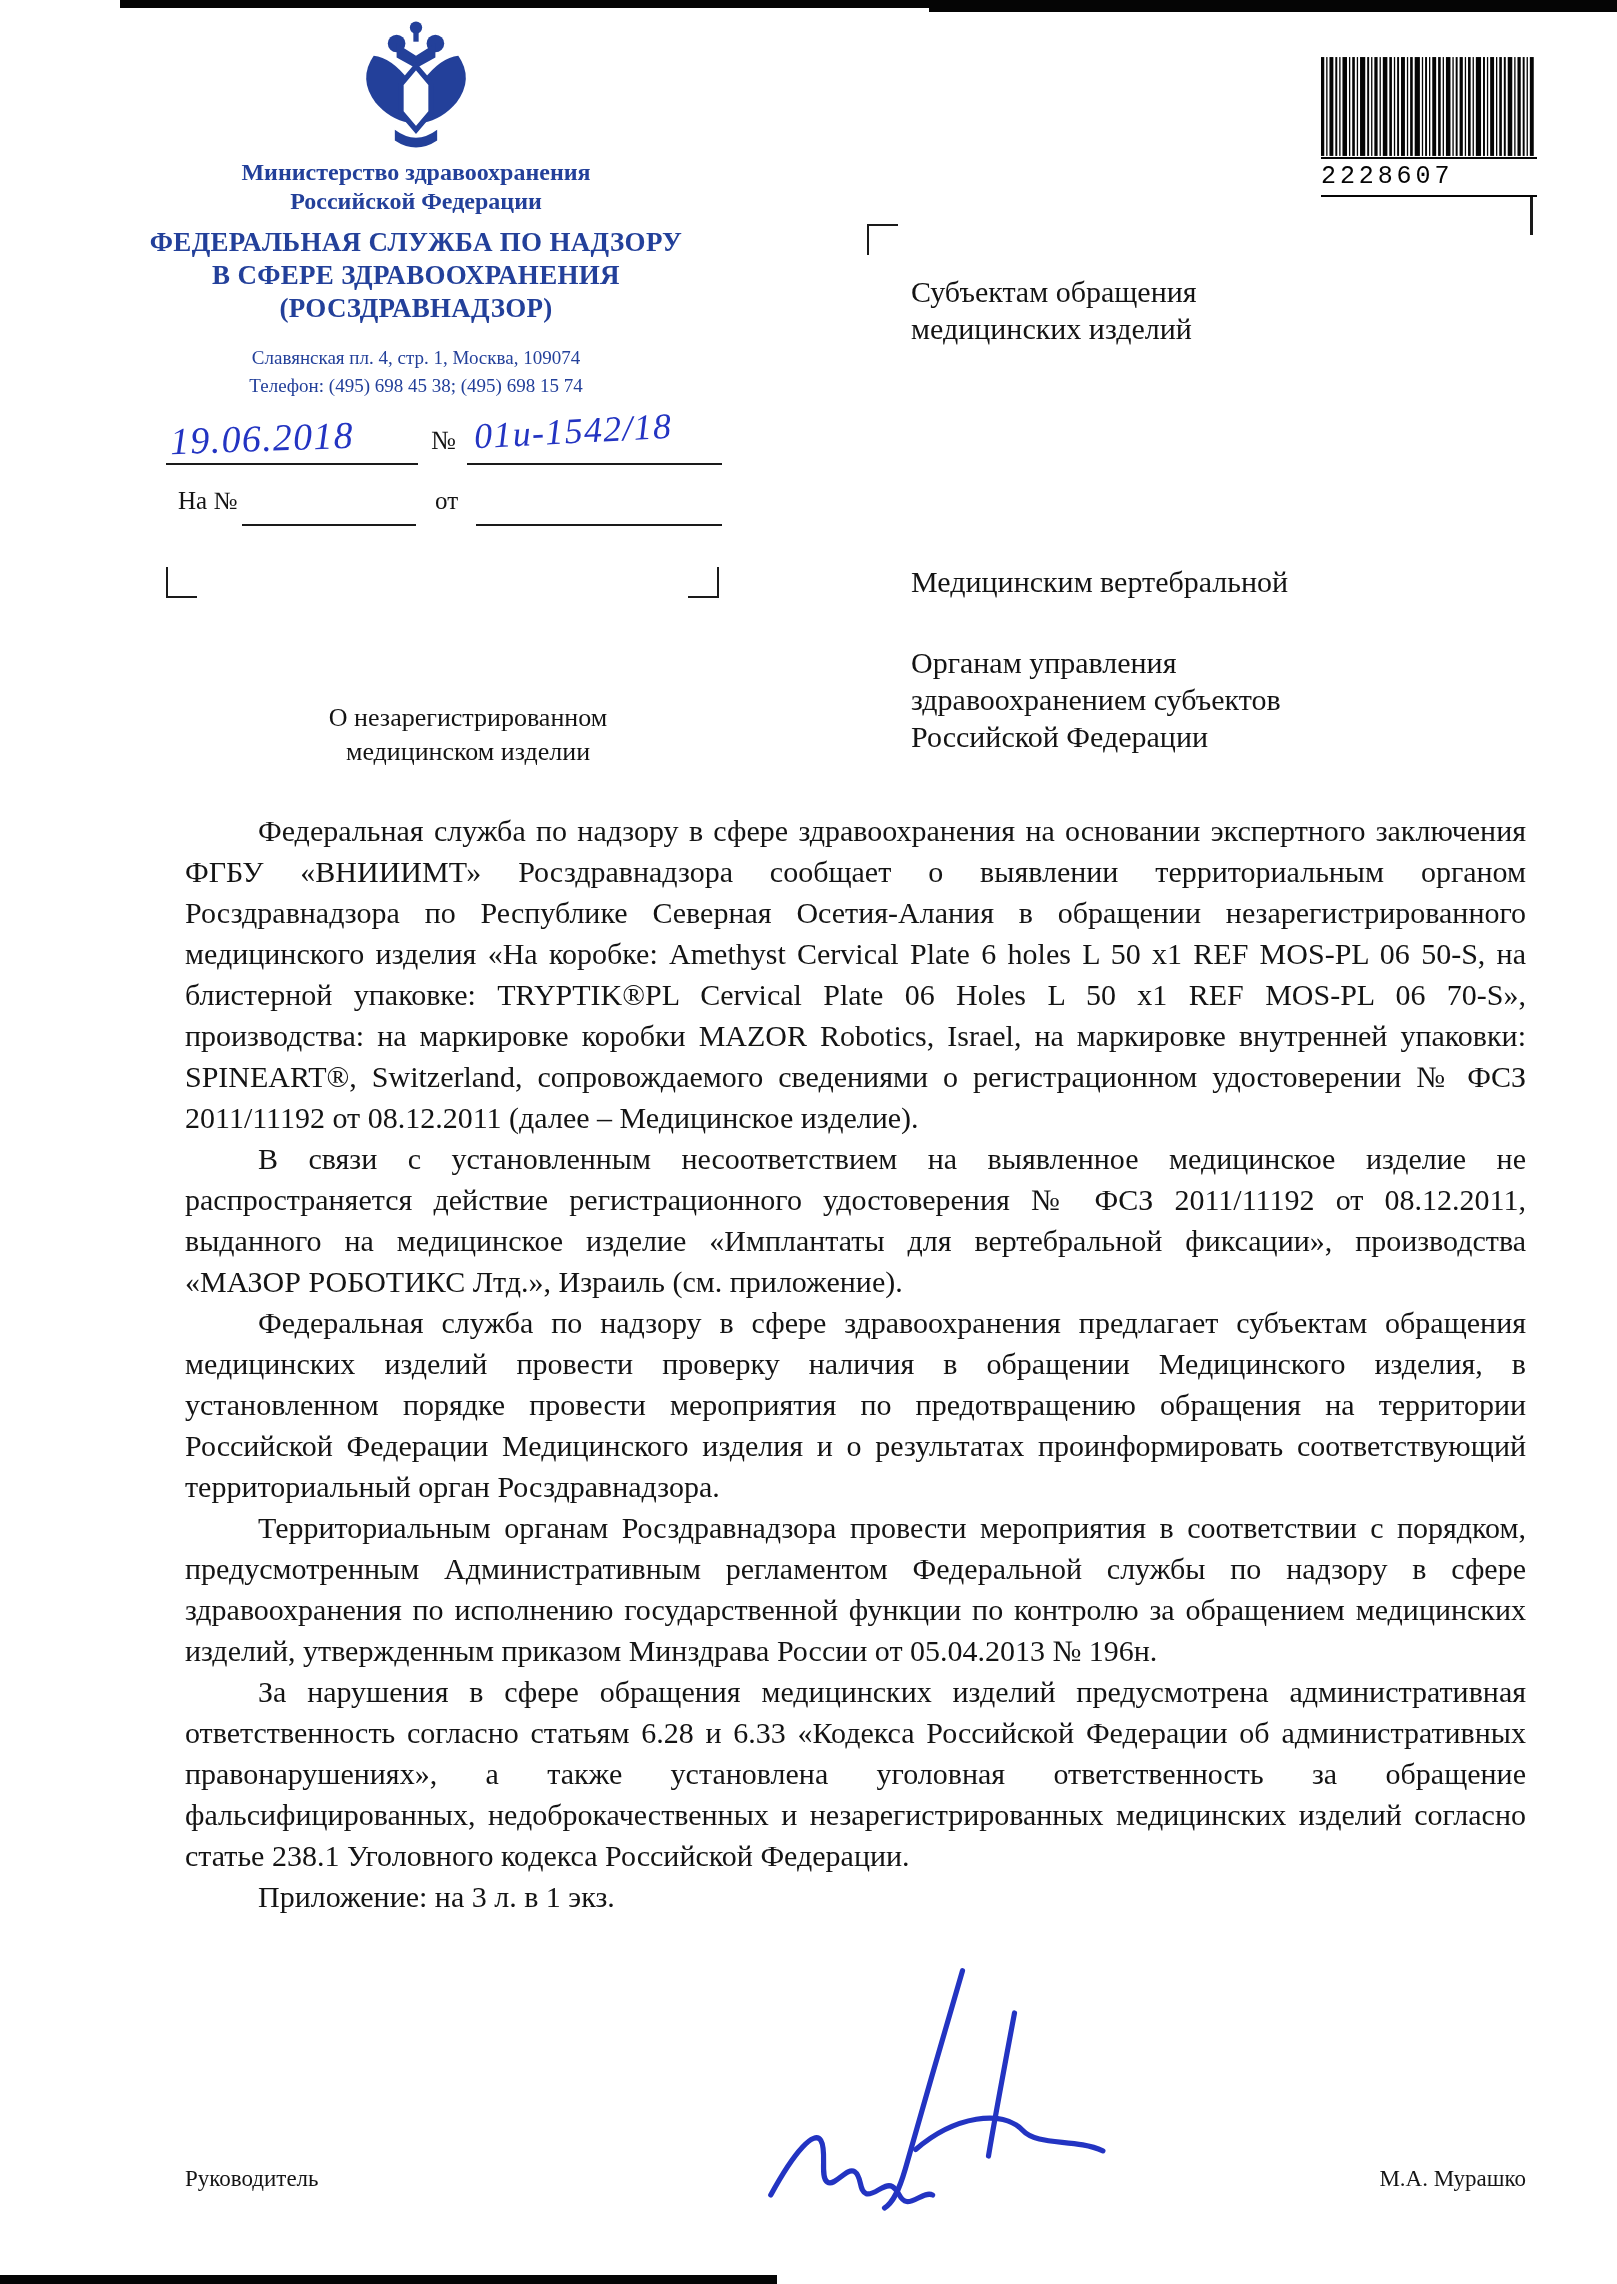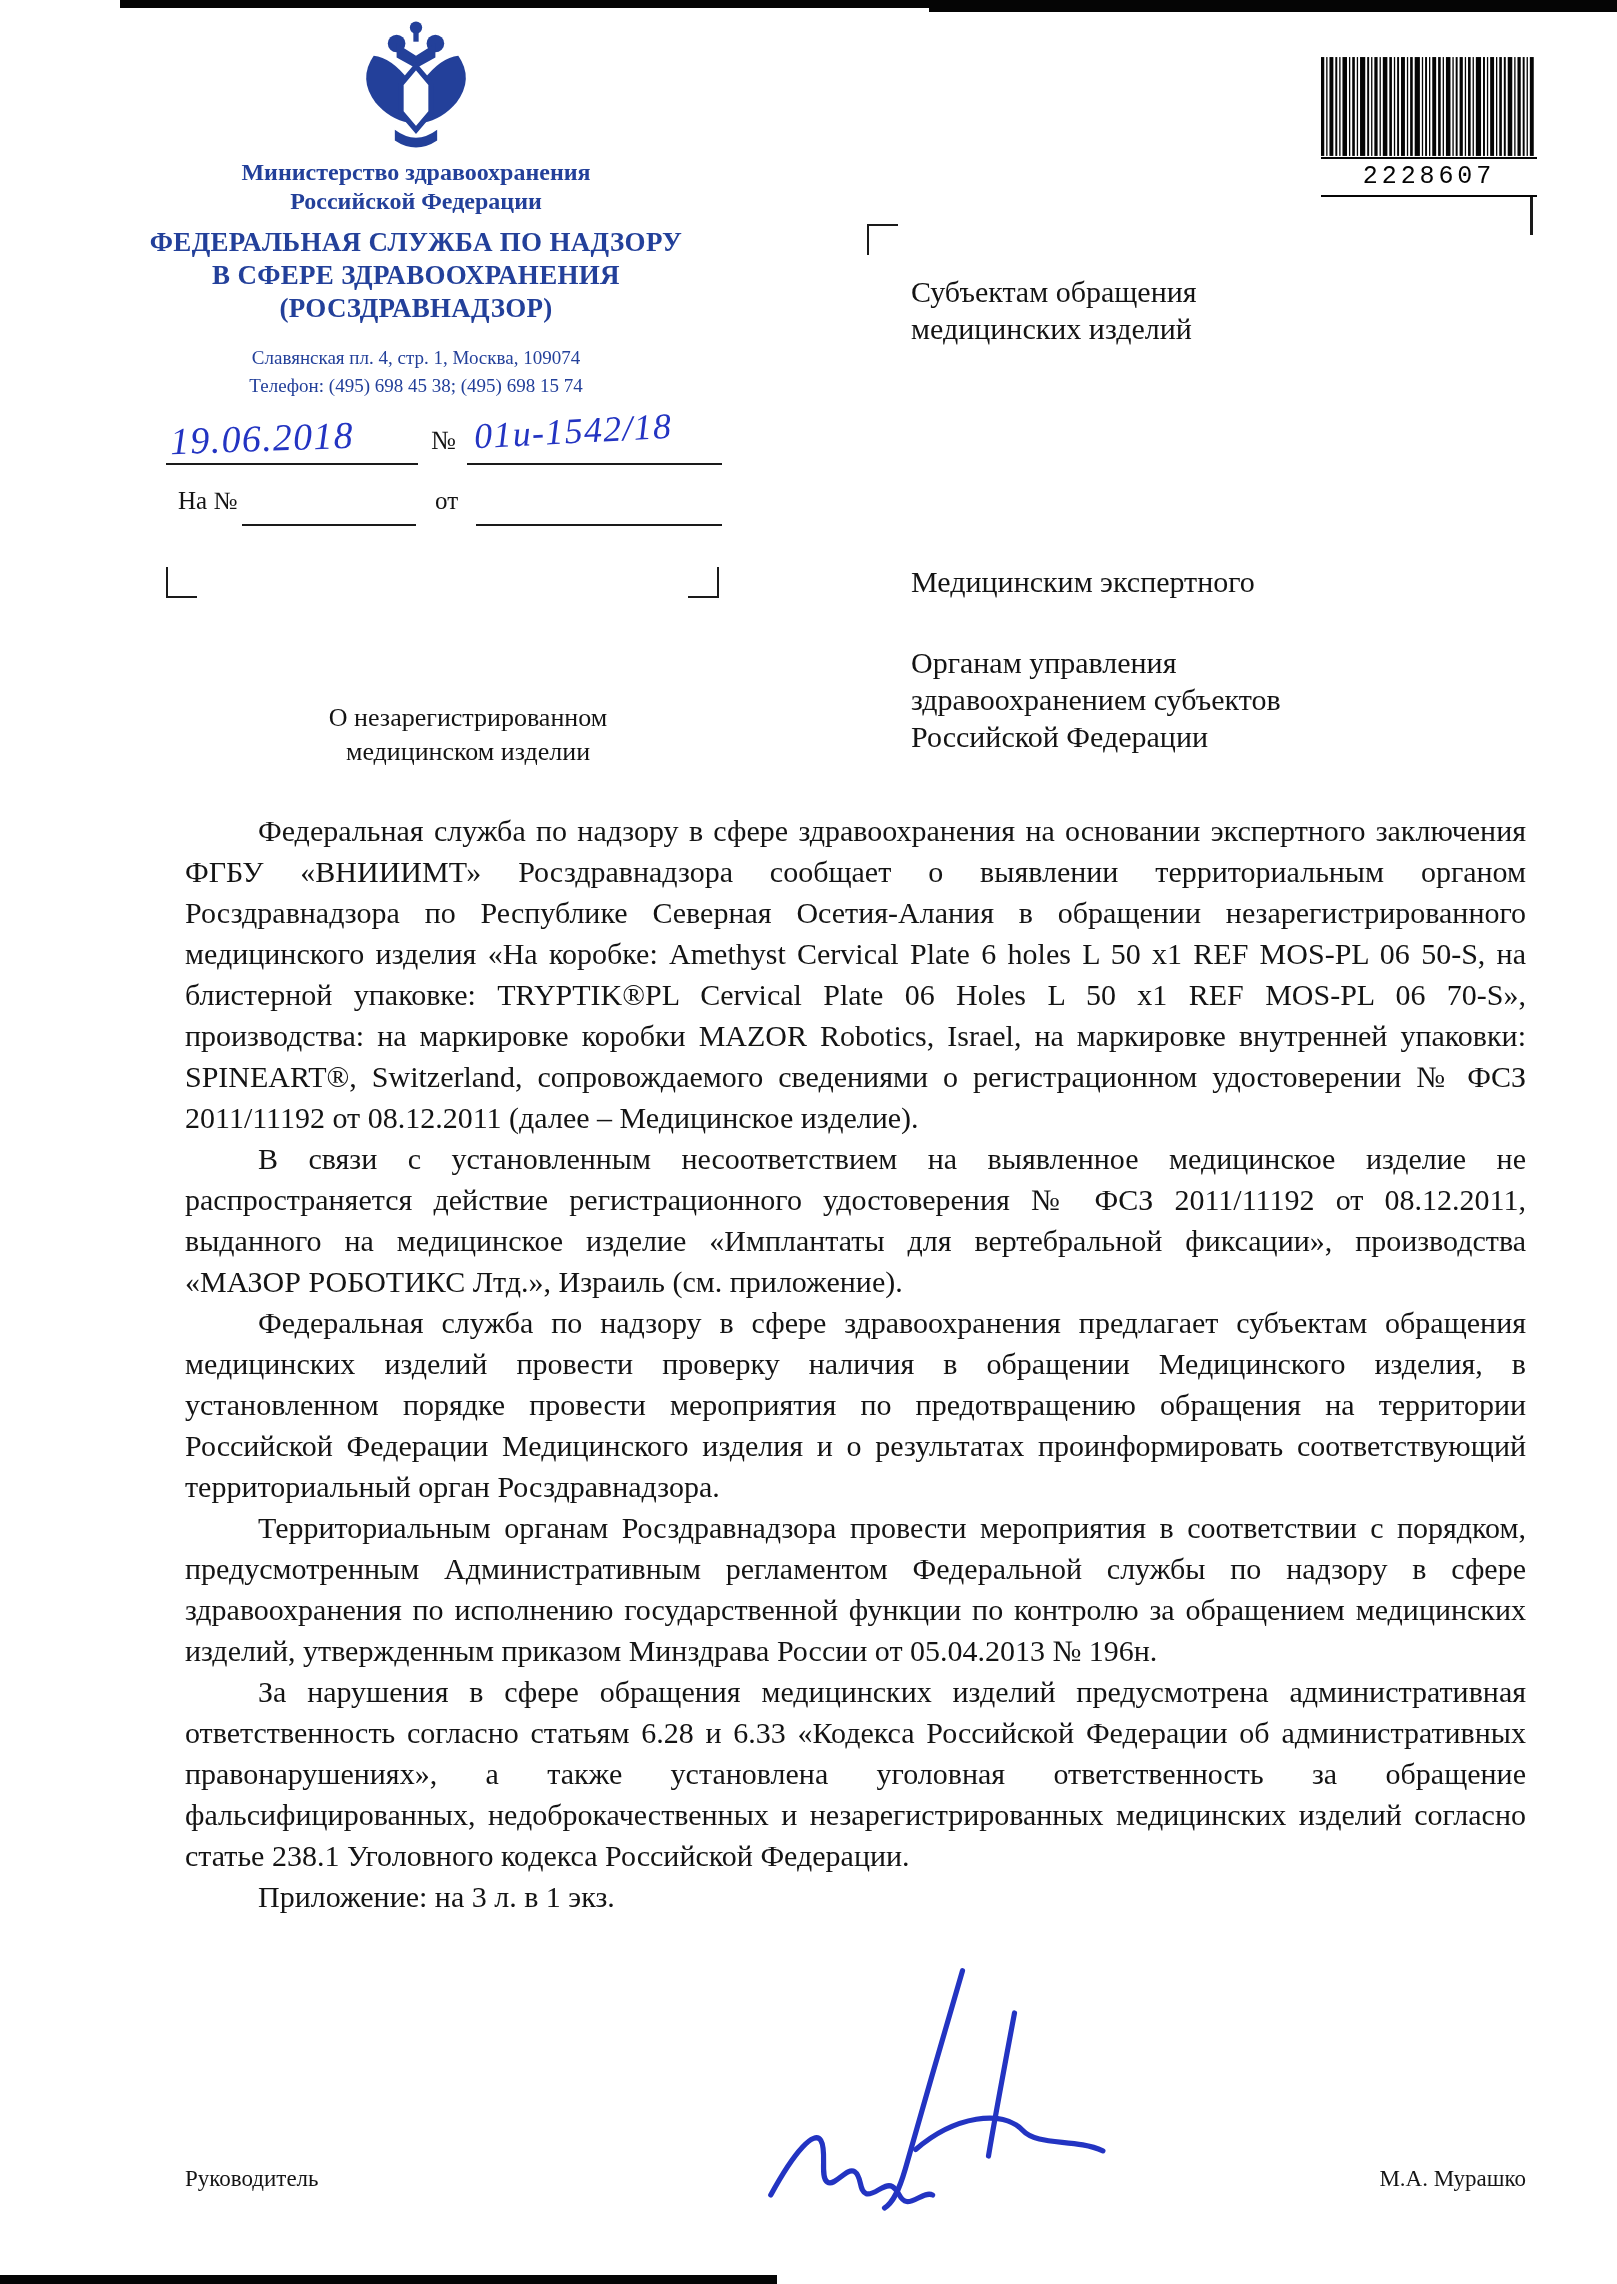--- a/index.html
+++ b/index.html
@@ -32,21 +32,21 @@
   .u4{position:absolute;left:476px;top:524px;width:246px;border-bottom:2px solid #1a1a1a;}
 
   
   .cm{position:absolute;}
   .cm-a{left:867px;top:224px;width:29px;height:29px;border-left:2.6px solid #1a1a1a;border-top:2.6px solid #1a1a1a;}
   .cm-b{left:1530px;top:195px;width:2.6px;height:40px;background:#1a1a1a;}
   .cm-c{left:166px;top:567px;width:29px;height:29px;border-left:2.6px solid #1a1a1a;border-bottom:2.6px solid #1a1a1a;}
   .cm-d{left:688px;top:567px;width:29px;height:29px;border-right:2.6px solid #1a1a1a;border-bottom:2.6px solid #1a1a1a;}
 
   
-  .barcode{position:absolute;left:1321px;top:57px;width:216px;text-align:center;}
+  .barcode{position:absolute;left:1321px;top:57px;width:216px;text-align:left;}
   .barcode .bars{display:block;}
   .barcode .rule{border-bottom:2.6px solid #050505;margin-top:1.3px;}
   .barcode .num{font-family:"Liberation Mono", monospace;font-size:25px;letter-spacing:3.9px;
                 color:#050505;padding:2.6px 0 3.9px 0;border-bottom:2.6px solid #050505;}
 
   
   .recipient{position:absolute;left:911px;width:638px;text-align:left;
              font-size:30px;line-height:37px;color:#141414;font-family:Liberation Serif, serif;}
   .r0{top:273px;} .r1{top:396px;} .r2{top:563px;} .r3{top:644px;}
 
@@ -162,21 +162,21 @@
         <rect x="316" y="0" width="2" height="152"></rect>
           <rect x="321" y="0" width="6" height="152"></rect>
       </g>
     </svg>
     <div class="rule"></div>
     <div class="num">2228607</div>
   </div>
 
   <div class="recipient r0 pre">Субъектам обращения
 медицинских изделий</div>
-  <div class="recipient r2 pre">Медицинским экспертного</div>
+  <div class="recipient r2 pre">Медицинским вертебральной</div>
   <div class="recipient r3 pre">Органам управления
 здравоохранением субъектов
 Российской Федерации</div>
 
   <div class="subject pre">О незарегистрированном
 медицинском изделии</div>
 
   <div class="body-text">
     <p>Федеральная служба по надзору в сфере здравоохранения на основании экспертного заключения ФГБУ «ВНИИИМТ» Росздравнадзора сообщает о выявлении территориальным органом Росздравнадзора по Республике Северная Осетия-Алания в обращении незарегистрированного медицинского изделия «На коробке: Amethyst Cervical Plate 6 holes L 50 x1 REF MOS-PL 06 50-S, на блистерной упаковке: TRYPTIK®PL Cervical Plate 06 Holes L 50 x1 REF MOS-PL 06 70-S», производства: на маркировке коробки MAZOR Robotics, Israel, на маркировке внутренней упаковки: SPINEART®, Switzerland, сопровождаемого сведениями о регистрационном удостоверении № ФСЗ 2011/11192 от 08.12.2011 (далее – Медицинское изделие).</p>
     <p>В связи с установленным несоответствием на выявленное медицинское изделие не распространяется действие регистрационного удостоверения № ФСЗ 2011/11192 от 08.12.2011, выданного на медицинское изделие «Имплантаты для вертебральной фиксации», производства «МАЗОР РОБОТИКС Лтд.», Израиль (см. приложение).</p>

